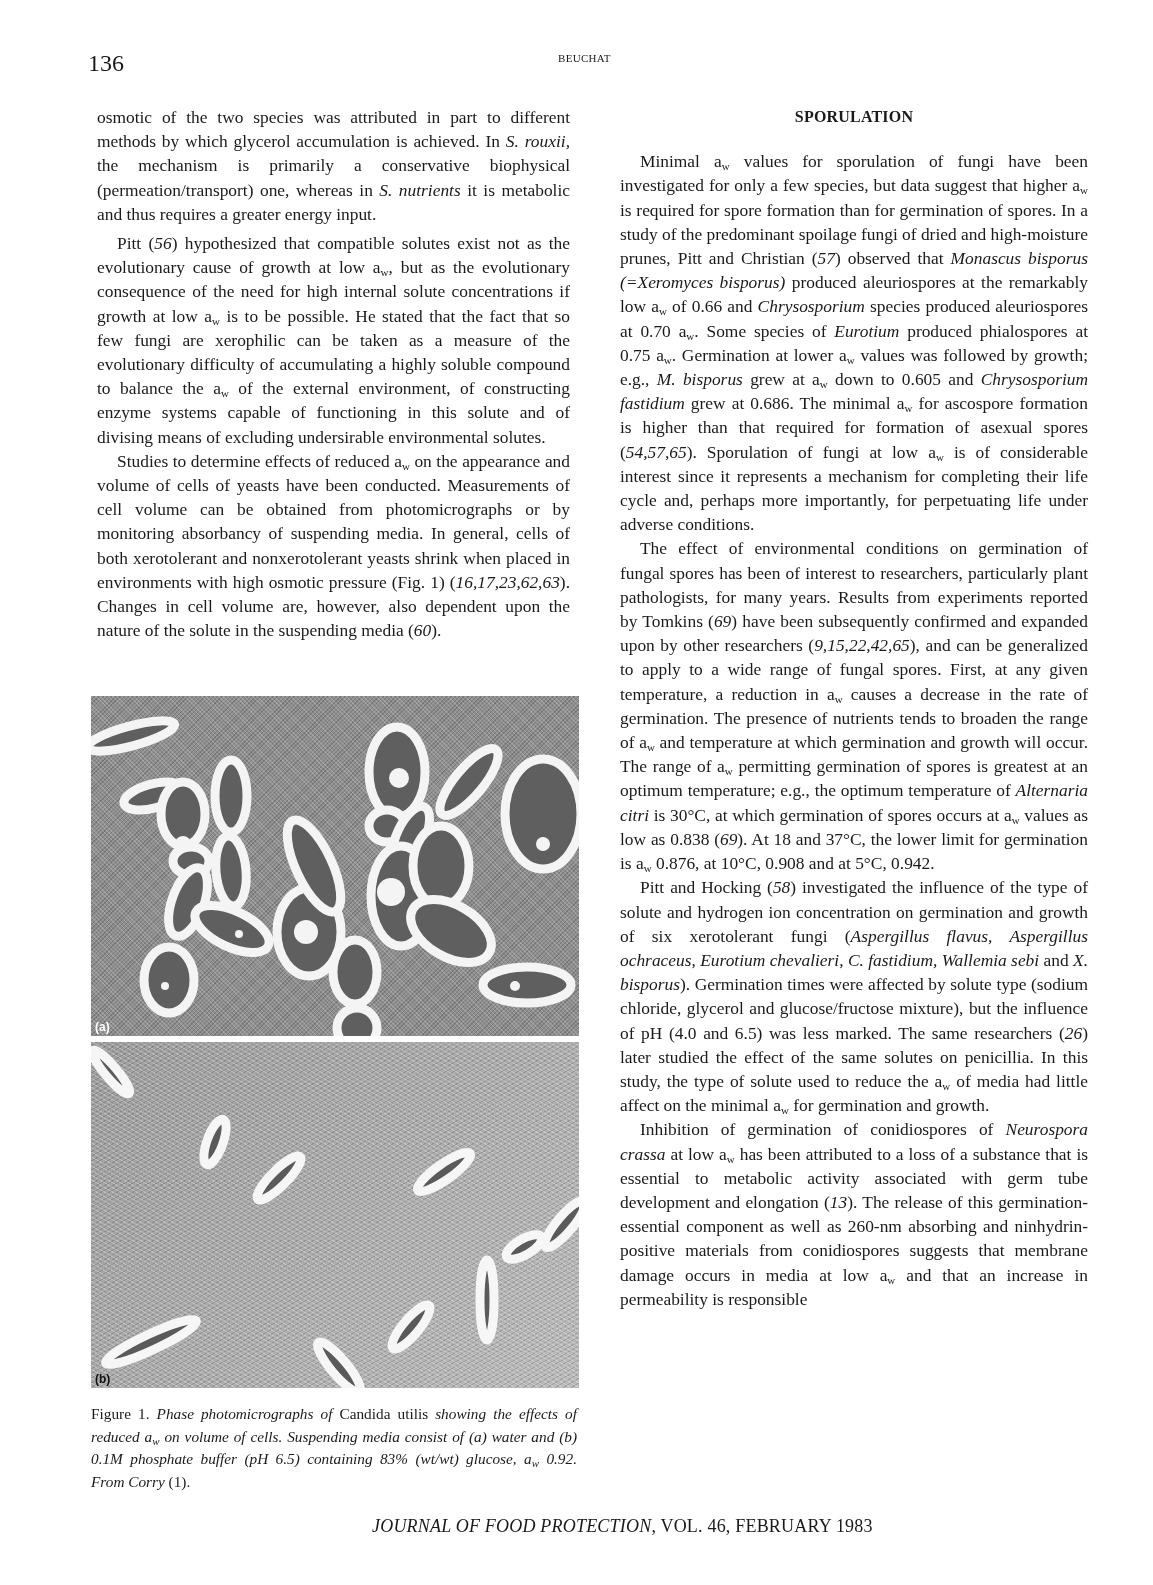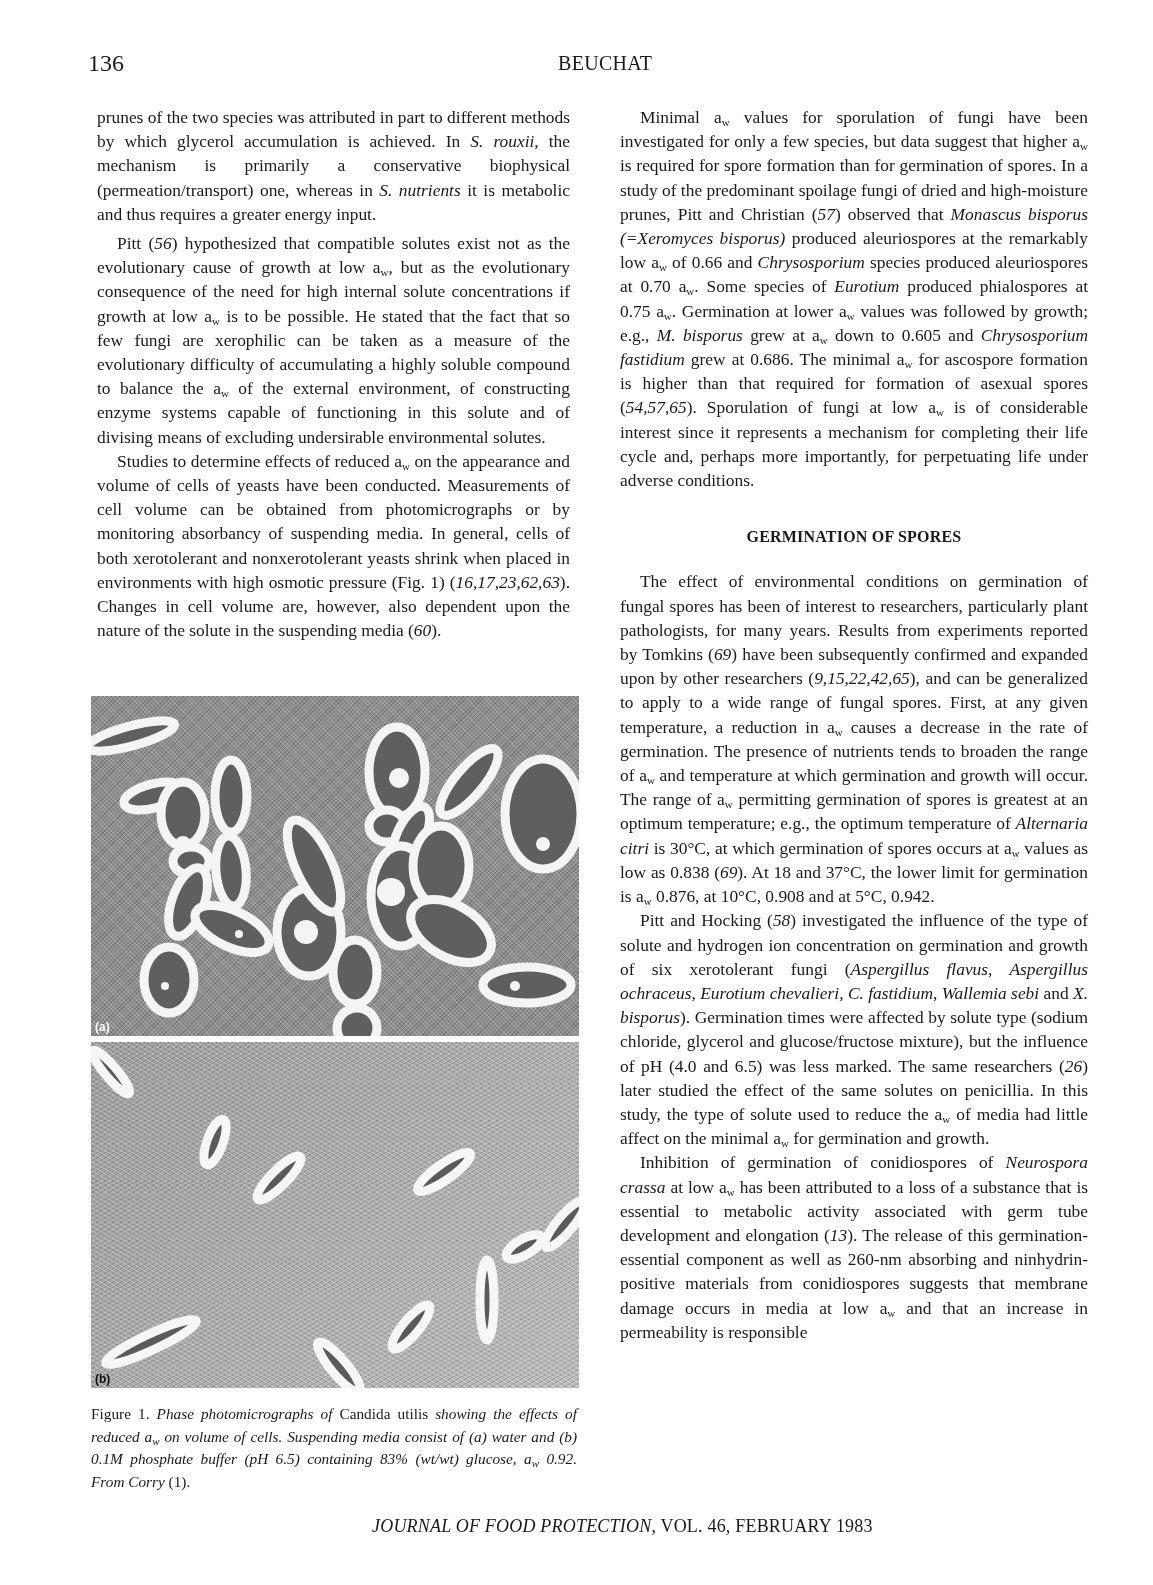--- a/index.html
+++ b/index.html
@@ -2,21 +2,21 @@
 <html><head>
 <meta charset="utf-8">
 <style>
   html, body { margin: 0; padding: 0; background: #ffffff; }
   body {
     width: 1153px; height: 1585px; position: relative; overflow: hidden;
     font-family: "Liberation Serif", "DejaVu Serif", serif;
     color: #1a1a1a;
   }
   .header-num { position: absolute; left: 88px; top: 50px; font-size: 24px; }
-  .header-author { position: absolute; left: 558px; top: 52px; font-size: 20px; letter-spacing: 0.3px; }
+  .header-author { position: absolute; left: 558px; top: 52px; font-size: 11px; letter-spacing: 0.3px; }
   .col { position: absolute; font-size: 17.4px; line-height: 24.2px; text-align: justify; }
   .col-left { left: 97px; top: 105px; width: 473px; }
   .col-right { left: 620px; top: 105px; width: 468px; }
   .col p { margin: 0; text-indent: 0; }
   .col p.ind { text-indent: 20px; }
   .section-head { font-weight: bold; text-align: center; font-size: 16px; margin: 0; letter-spacing: 0.2px; }
   sub { font-size: 11px; line-height: 0; vertical-align: -3px; }
   i { }
   .figure {
     position: absolute; left: 91px; top: 696px; width: 488px; height: 692px;
@@ -47,21 +47,21 @@
   .caption i { font-style: italic; }
   .footer { position: absolute; left: 372px; top: 1516px; font-size: 18px; letter-spacing: 0.2px; }
 </style>
 </head>
 <body>
 
 <div class="header-num">136</div>
 <div class="header-author">BEUCHAT</div>
 
 <div class="col col-left">
-  <p><span>prunes of the two species was attributed in part to different methods by which glycerol accumulation is achieved. In </span><i>S. rouxii,</i><span> the mechanism is primarily a conservative biophysical (permeation/transport) one, whereas in </span><i>S. nutrients</i><span> it is metabolic and thus requires a greater energy input.</span></p>
+  <p><span>osmotic of the two species was attributed in part to different methods by which glycerol accumulation is achieved. In </span><i>S. rouxii,</i><span> the mechanism is primarily a conservative biophysical (permeation/transport) one, whereas in </span><i>S. nutrients</i><span> it is metabolic and thus requires a greater energy input.</span></p>
   <p class="ind" style="margin-top:5px"><span>Pitt (</span><i>56</i><span>) hypothesized that compatible solutes exist not as the evolutionary cause of growth at low a</span><sub>w</sub><span>, but as the evolutionary consequence of the need for high internal solute concentrations if growth at low a</span><sub>w</sub><span> is to be possible. He stated that the fact that so few fungi are xerophilic can be taken as a measure of the evolutionary difficulty of accumulating a highly soluble compound to balance the a</span><sub>w</sub><span> of the external environment, of constructing enzyme systems capable of functioning in this solute and of divising means of excluding undersirable environmental solutes.</span></p>
   <p class="ind"><span>Studies to determine effects of reduced a</span><sub>w</sub><span> on the appearance and volume of cells of yeasts have been conducted. Measurements of cell volume can be obtained from photomicrographs or by monitoring absorbancy of suspending media. In general, cells of both xerotolerant and nonxerotolerant yeasts shrink when placed in environments with high osmotic pressure (Fig. 1) (</span><i>16,17,23,62,63</i><span>). Changes in cell volume are, however, also dependent upon the nature of the solute in the suspending media (</span><i>60</i><span>).</span></p>
 </div>
 
 <div class="figure">
   <div class="photo photo-a">
     <svg width="488" height="340">
       <g fill="#5f5f5f" stroke="#f4f4f4" stroke-width="9">
         <ellipse cx="40" cy="40" rx="45" ry="10" transform="rotate(-15 40 40)"></ellipse>
         <ellipse cx="62" cy="100" rx="30" ry="12" transform="rotate(-15 62 100)"></ellipse>
@@ -114,21 +114,21 @@
         <ellipse cx="60" cy="300" rx="50" ry="8" transform="rotate(-25 60 300)"></ellipse>
       </g>
     </svg>
     <span class="panel-label">(b)</span>
   </div>
 </div>
 
 <div class="caption"><span>Figure 1. </span><i>Phase photomicrographs of </i><span>Candida utilis</span><i> showing the effects of reduced a</i><i><sub>w</sub></i><i> on volume of cells. Suspending media consist of (a) water and (b) 0.1M phosphate buffer (pH 6.5) containing 83% (wt/wt) glucose, a</i><i><sub>w</sub></i><i> 0.92. From Corry</i><span> (1).</span></div>
 
 <div class="col col-right">
+  <h3 class="section-head" style="margin-bottom:20px">SPORULATION</h3>
   <p class="ind"><span>Minimal a</span><sub>w</sub><span> values for sporulation of fungi have been investigated for only a few species, but data suggest that higher a</span><sub>w</sub><span> is required for spore formation than for germination of spores. In a study of the predominant spoilage fungi of dried and high-moisture prunes, Pitt and Christian (</span><i>57</i><span>) observed that </span><i>Monascus bisporus (=Xeromyces bisporus)</i><span> produced aleuriospores at the remarkably low a</span><sub>w</sub><span> of 0.66 and </span><i>Chrysosporium</i><span> species produced aleuriospores at 0.70 a</span><sub>w</sub><span>. Some species of </span><i>Eurotium</i><span> produced phialospores at 0.75 a</span><sub>w</sub><span>. Germination at lower a</span><sub>w</sub><span> values was followed by growth; e.g., </span><i>M. bisporus</i><span> grew at a</span><sub>w</sub><span> down to 0.605 and </span><i>Chrysosporium fastidium</i><span> grew at 0.686. The minimal a</span><sub>w</sub><span> for ascospore formation is higher than that required for formation of asexual spores (</span><i>54,57,65</i><span>). Sporulation of fungi at low a</span><sub>w</sub><span> is of considerable interest since it represents a mechanism for completing their life cycle and, perhaps more importantly, for perpetuating life under adverse conditions.</span></p>
 
-  <h3 class="section-head" style="margin-top:33px;margin-bottom:20px">GERMINATION OF SPORES</h3>
   <p class="ind"><span>The effect of environmental conditions on germination of fungal spores has been of interest to researchers, particularly plant pathologists, for many years. Results from experiments reported by Tomkins (</span><i>69</i><span>) have been subsequently confirmed and expanded upon by other researchers (</span><i>9,15,22,42,65</i><span>), and can be generalized to apply to a wide range of fungal spores. First, at any given temperature, a reduction in a</span><sub>w</sub><span> causes a decrease in the rate of germination. The presence of nutrients tends to broaden the range of a</span><sub>w</sub><span> and temperature at which germination and growth will occur. The range of a</span><sub>w</sub><span> permitting germination of spores is greatest at an optimum temperature; e.g., the optimum temperature of </span><i>Alternaria citri</i><span> is 30°C, at which germination of spores occurs at a</span><sub>w</sub><span> values as low as 0.838 (</span><i>69</i><span>). At 18 and 37°C, the lower limit for germination is a</span><sub>w</sub><span> 0.876, at 10°C, 0.908 and at 5°C, 0.942.</span></p>
   <p class="ind"><span>Pitt and Hocking (</span><i>58</i><span>) investigated the influence of the type of solute and hydrogen ion concentration on germination and growth of six xerotolerant fungi (</span><i>Aspergillus flavus, Aspergillus ochraceus, Eurotium chevalieri, C. fastidium, Wallemia sebi</i><span> and </span><i>X. bisporus</i><span>). Germination times were affected by solute type (sodium chloride, glycerol and glucose/fructose mixture), but the influence of pH (4.0 and 6.5) was less marked. The same researchers (</span><i>26</i><span>) later studied the effect of the same solutes on penicillia. In this study, the type of solute used to reduce the a</span><sub>w</sub><span> of media had little affect on the minimal a</span><sub>w</sub><span> for germination and growth.</span></p>
   <p class="ind"><span>Inhibition of germination of conidiospores of </span><i>Neurospora crassa</i><span> at low a</span><sub>w</sub><span> has been attributed to a loss of a substance that is essential to metabolic activity associated with germ tube development and elongation (</span><i>13</i><span>). The release of this germination-essential component as well as 260-nm absorbing and ninhydrin-positive materials from conidiospores suggests that membrane damage occurs in media at low a</span><sub>w</sub><span> and that an increase in permeability is responsible</span></p>
 </div>
 
 <div class="footer"><i>JOURNAL OF FOOD PROTECTION</i><span>, VOL. 46, FEBRUARY 1983</span></div>
 
 </body></html>

